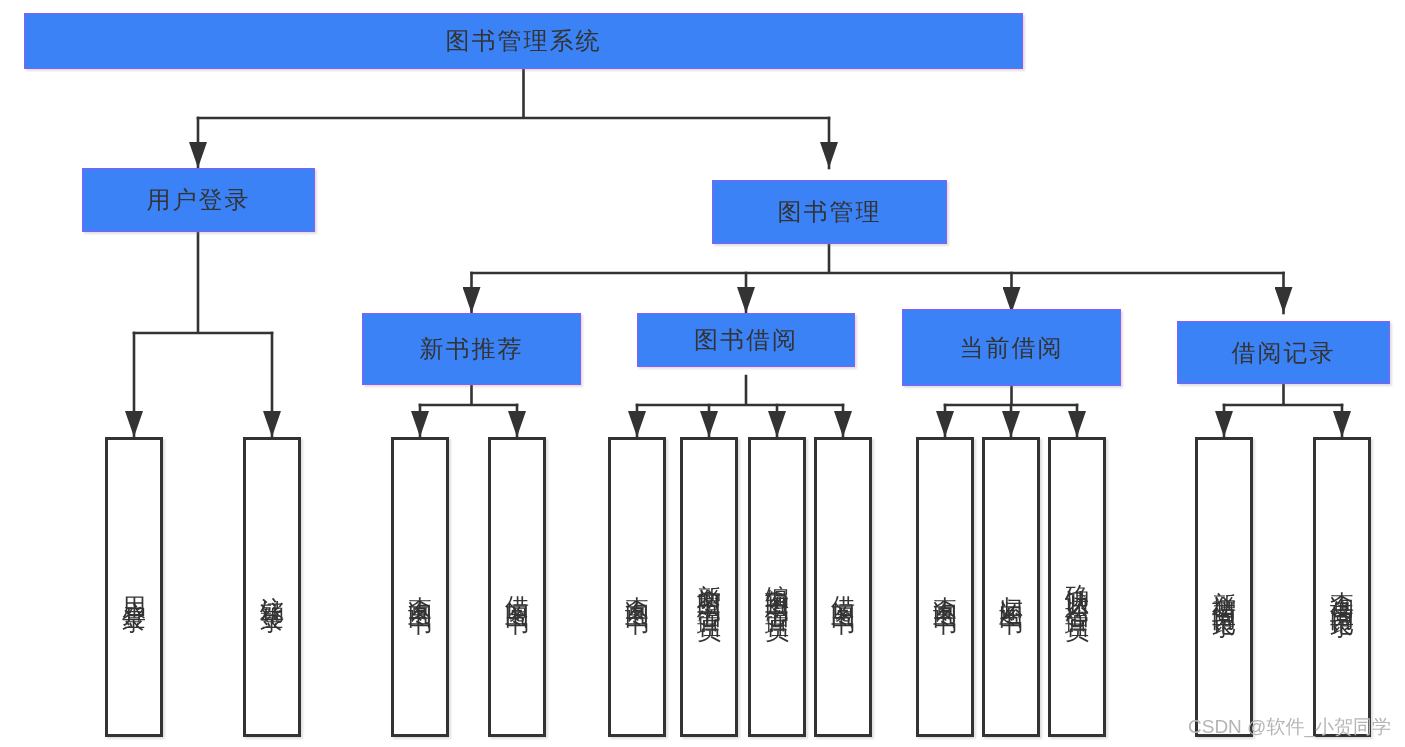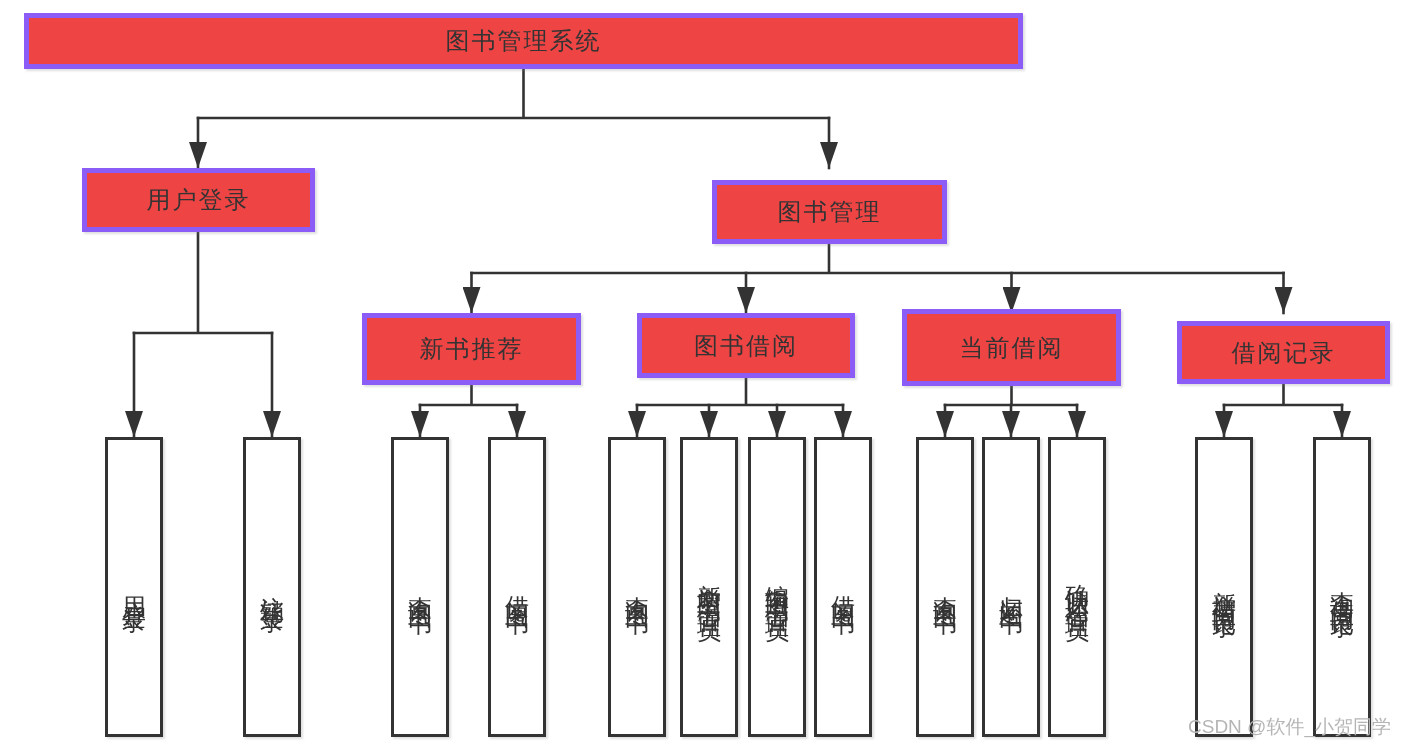--- a/index.html
+++ b/index.html
@@ -10,22 +10,22 @@
     background: #ffffff;
     font-family: "Liberation Sans", "DejaVu Sans", sans-serif;
     color: #333333;
     overflow: hidden;
   }
   #wires { position: absolute; left: 0; top: 0; width: 1405px; height: 747px; }
 
   .hnode {
     position: absolute;
     box-sizing: border-box;
-    border: 5px solid #8b5cf6;
-    background: #ef4444;
+    border: 1px solid #8b5cf6;
+    background: #3b82f6;
     display: flex;
     align-items: center;
     justify-content: center;
     font-size: 24px;
     letter-spacing: 2px;
     box-shadow: 2px 2px 2px rgba(130,130,130,0.25);
     z-index: 2;
   }
   .vnode {
     position: absolute;
@@ -103,21 +103,21 @@
       <line x1="1342" y1="405" x2="1342" y2="437" marker-end="url(#arrow)"></line>
     </g>
   </svg>
 
   <div class="hnode" style="left:24px; top:13px; width:999px; height:56px">图书管理系统</div>
 
   <div class="hnode" style="left:82px; top:168px; width:233px; height:64px">用户登录</div>
   <div class="hnode" style="left:712px; top:180px; width:235px; height:64px">图书管理</div>
 
   <div class="hnode" style="left:362px; top:313px; width:219px; height:72px">新书推荐</div>
-  <div class="hnode" style="left:637px; top:313px; width:218px; height:65px">图书借阅</div>
+  <div class="hnode" style="left:637px; top:313px; width:218px; height:54px">图书借阅</div>
   <div class="hnode" style="left:902px; top:309px; width:219px; height:77px">当前借阅</div>
   <div class="hnode" style="left:1177px; top:321px; width:213px; height:63px">借阅记录</div>
 
   <div class="vnode" style="left:105px">用户登录</div>
   <div class="vnode" style="left:243px">注销登录</div>
 
   <div class="vnode" style="left:391px">查询图书</div>
   <div class="vnode" style="left:488px">借阅图书</div>
 
   <div class="vnode" style="left:608px">查询图书</div>

